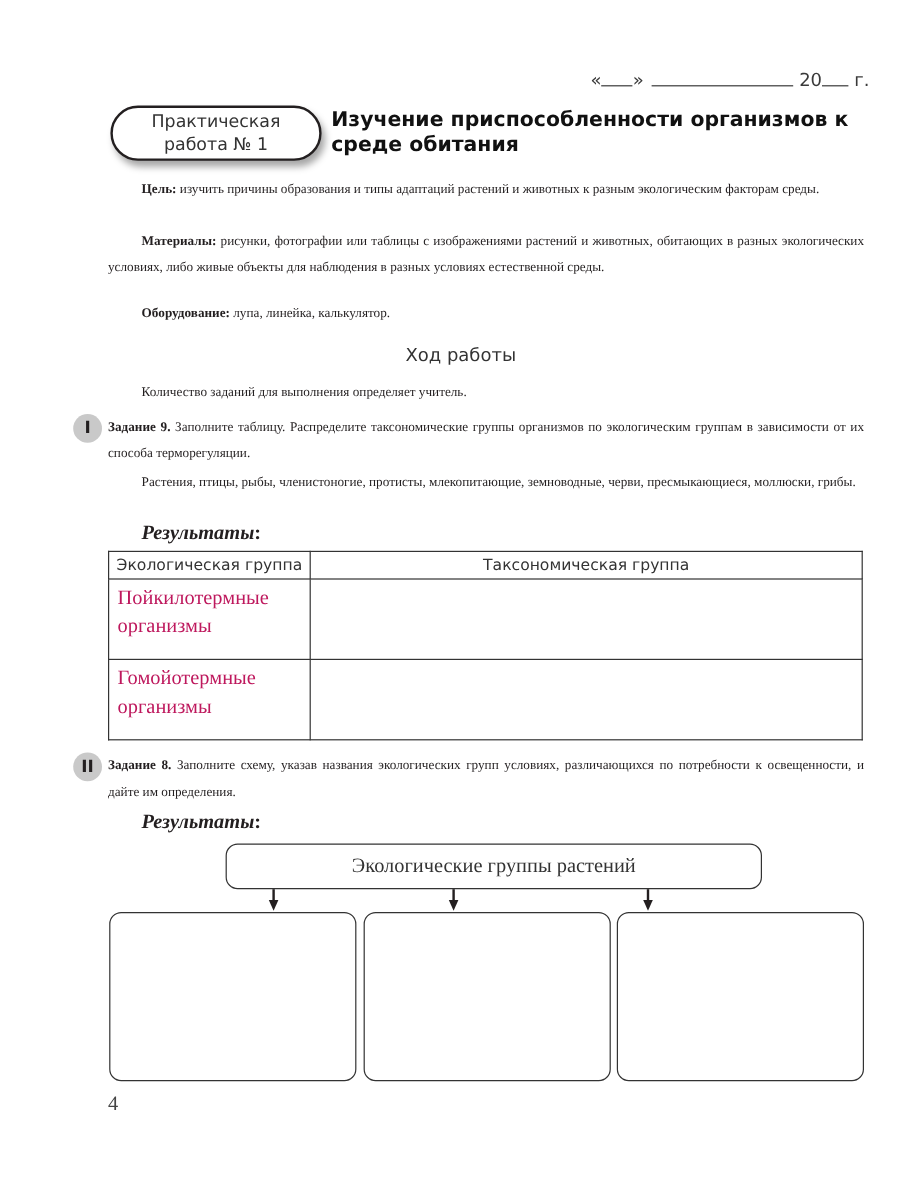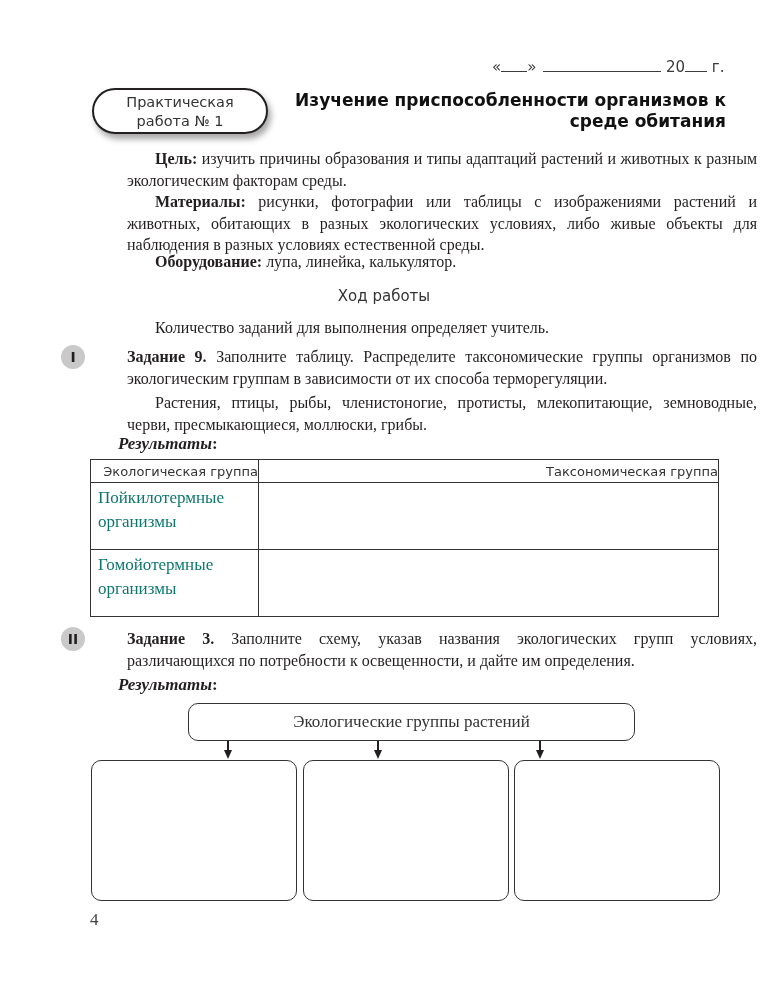--- a/index.html
+++ b/index.html
@@ -1,44 +1,44 @@
 <!DOCTYPE html>
 <html><head>
 <meta charset="utf-8">
 <style>
   html, body { margin: 0; padding: 0; background: #ffffff; }
   body { width: 768px; height: 1000px; position: relative; overflow: hidden; color: #231f20; }
   .serif { font-family: "Liberation Serif", "DejaVu Serif", serif; }
-  .sans { font-family: "DejaVu Sans", "Liberation Sans", sans-serif; text-align: right; }
+  .sans { font-family: "DejaVu Sans", "Liberation Sans", sans-serif; }
   .abs { position: absolute; }
 
   .date-line { left: 492px; top: 58px; font-size: 15px; color: #3a3a3a; white-space: nowrap; }
   .date-line .blank { display: inline-block; border-bottom: 1px solid #3a3a3a; height: 12px; vertical-align: baseline; }
 
   .badge { left: 92px; top: 88px; width: 176px; height: 46px; border: 2px solid #231f20; border-radius: 23px;
            box-shadow: 3px 5px 6px rgba(0,0,0,0.35); background: #fff; text-align: center; font-size: 14.5px;
            line-height: 19px; padding-top: 3px; box-sizing: border-box; color: #333; }
   .title { left: 276px; top: 90px; width: 450px; font-size: 17px; font-weight: bold; line-height: 21px; color: #111; }
 
-  .para { left: 90px; width: 630px; font-size: 16px; line-height: 21.5px; text-align: justify; margin-left: 37px; }
+  .para { left: 90px; width: 630px; font-size: 11px; line-height: 21.5px; text-align: justify; }
   .para .lbl { font-weight: bold; }
   .indent { text-indent: 28px; }
 
   .center-head { left: 0; width: 768px; text-align: center; top: 287px; font-size: 15px; color: #333; }
 
   .task-badge { width: 24px; height: 24px; border-radius: 12px; background: #c9c9c9; text-align: center;
                 font-size: 14px; line-height: 24px; font-weight: bold; color: #231f20; }
 
   .results { left: 118px; font-size: 17px; font-weight: bold; font-style: italic; }
 
   table.t1 { position: absolute; left: 90px; top: 459px; width: 629px; border-collapse: collapse; }
   table.t1 td, table.t1 th { border: 1.5px solid #333; padding: 0; vertical-align: top; }
   table.t1 th { height: 22px; font-weight: normal; font-size: 13px; color: #333; vertical-align: middle; }
   table.t1 td { height: 63px; }
-  table.t1 td.rowlbl { width: 160px; padding: 3px 0 0 7px; font-size: 17px; line-height: 24px; color: #0f766e; }
+  table.t1 td.rowlbl { width: 160px; padding: 3px 0 0 7px; font-size: 17px; line-height: 24px; color: #be185d; }
   table.t1 th.c1 { width: 167px; }
 
   .box { border: 1.5px solid #333; border-radius: 10px; box-sizing: border-box; background: #fff; }
   .top-box { left: 155px; top: 703px; width: 447px; height: 38px; text-align: center; font-size: 17px; line-height: 36px; color: #333; margin-left: 33px; }
   .child-box { top: 760px; height: 141px; }
   .arrow { width: 0; }
   .arrow .shaft { position: absolute; left: -0.75px; top: 0; width: 1.5px; height: 10px; background: #231f20; }
   .arrow .head { position: absolute; left: -4px; top: 9px; width: 0; height: 0; border-left: 4px solid transparent;
                  border-right: 4px solid transparent; border-top: 9px solid #231f20; }
   .page-num { left: 90px; top: 910px; font-size: 17px; color: #444; }
@@ -93,21 +93,21 @@
   </tr>
   <tr>
     <td class="rowlbl serif">Гомойотермные организмы</td>
     <td></td>
   </tr>
 </tbody>
   </table>
 
 <div class="abs task-badge sans" style="left:61px; top:627px">II</div>
 <div class="abs para serif" style="top:628px">
-  <span class="lbl">Задание 3.</span><span> Заполните схему, указав названия экологических групп условиях, различающихся по потребности к освещенности, и дайте им определения.</span>
+  <span class="lbl">Задание 8.</span><span> Заполните схему, указав названия экологических групп условиях, различающихся по потребности к освещенности, и дайте им определения.</span>
 </div>
 <div class="abs results serif" style="top:675px">
   <span>Результаты</span><span style="font-style:normal">:</span>
 </div>
 
 <div class="abs box top-box serif">Экологические группы растений</div>
 
 <div class="abs arrow" style="left:228px; top:741px">
     <div class="shaft"></div>
     <div class="head"></div>

